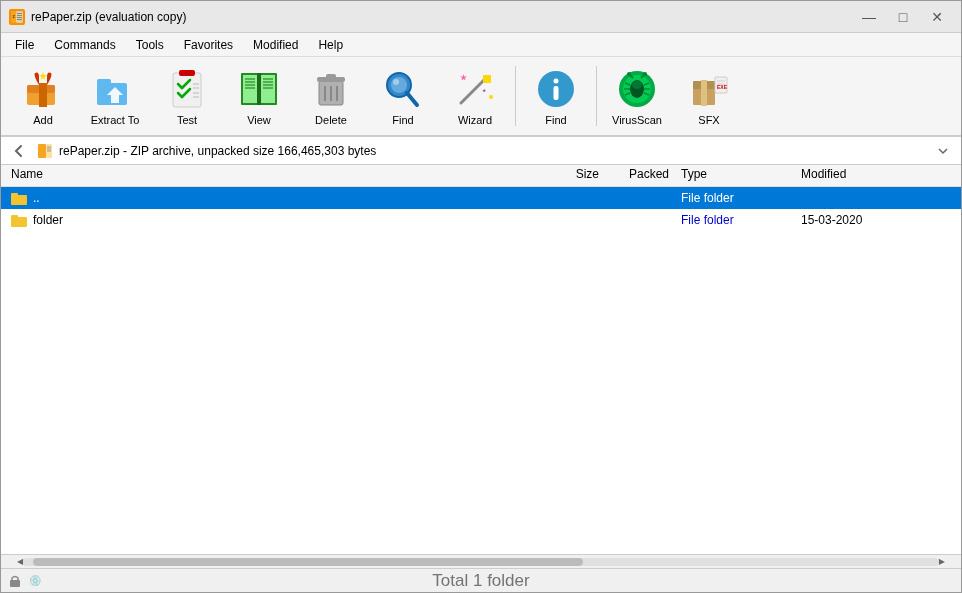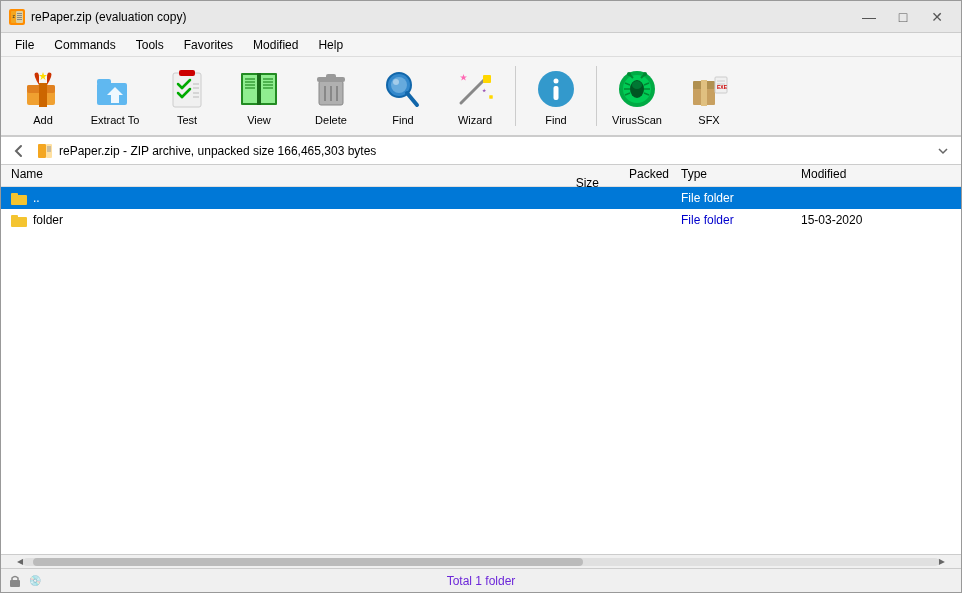--- a/index.html
+++ b/index.html
@@ -171,21 +171,21 @@
       padding: 0 4px;
       flex-shrink: 0;
     }
     .col-header {
       font-size: 12px;
       color: #000;
       padding: 2px 6px;
       cursor: pointer;
     }
     .col-name { width: 520px; }
-    .col-size { width: 80px; text-align: right; margin-top: 9px; }
+    .col-size { width: 80px; text-align: right; }
     .col-packed { width: 70px; text-align: right; }
     .col-type { width: 120px; }
     .col-modified { width: 130px; }
 
     
     #file-list {
       flex: 1;
       overflow-y: auto;
     }
     .file-row {
@@ -264,22 +264,22 @@
       position: relative;
     }
     #status-left {
       position: absolute;
       left: 8px;
       display: flex;
       align-items: center;
       gap: 4px;
     }
     #status-text {
-      font-size: 12px;
-      color: #6d28d9;
+      font-size: 17px;
+      color: #737373;
     }
 
     
     .zip-title-icon {
       display: flex;
       align-items: center;
       justify-content: center;
       width: 16px;
       height: 16px;
       font-size: 8px;

